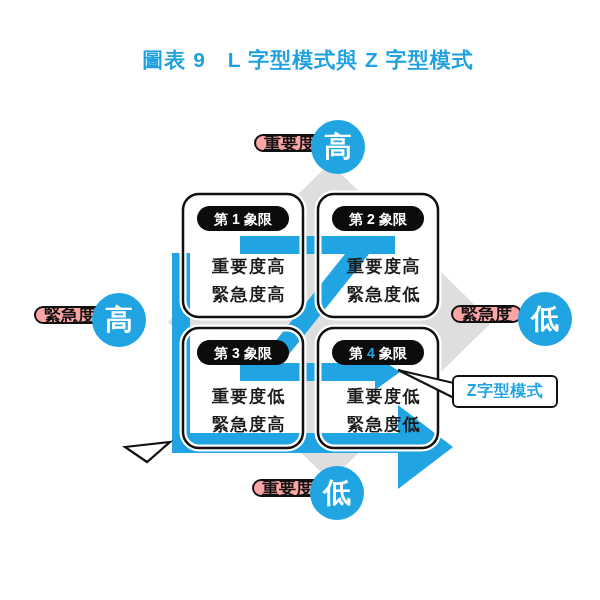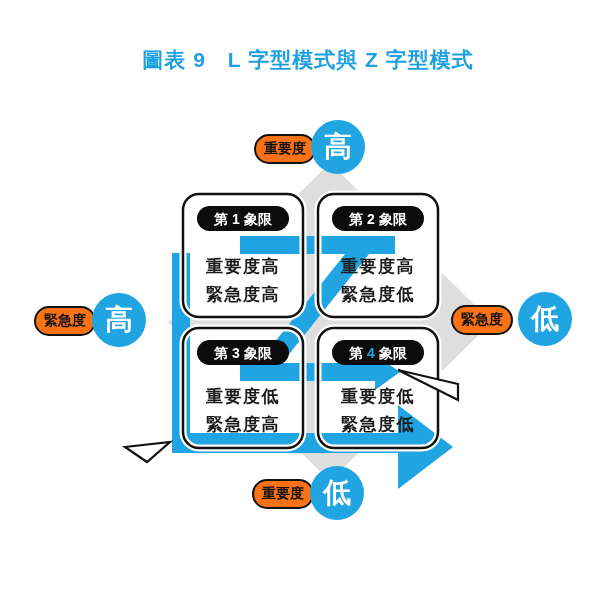--- a/index.html
+++ b/index.html
@@ -16,28 +16,28 @@
   
   .qpill{
     width:92px;height:25px;border-radius:13px;background:#0c0c0c;
     display:flex;align-items:center;justify-content:center;
     color:#ffffff;font-size:14px;font-weight:bold;z-index:3;
   }
   .qpill span{margin:0 2px;line-height:1;}
   .qpill.q4 .num{color:#21a4e2;}
   
   .qline{
-    width:120px;text-align:center;font-size:17px;font-weight:600;
+    width:132px;text-align:center;font-size:17px;font-weight:600;
     color:#1b1b1b;letter-spacing:1.5px;z-index:3;
   }
   
   .axis-pill{
-    height:30px;min-width:58px;padding:0 8px;background:#f97316;border:2.5px solid #111;
+    height:18px;min-width:58px;padding:0 8px;background:#fca5a5;border:2.5px solid #111;
     border-radius:15px;display:flex;align-items:center;justify-content:center;
-    font-size:14px;font-weight:bold;color:#111;z-index:2;box-sizing:border-box;
+    font-size:17px;font-weight:bold;color:#111;z-index:2;box-sizing:border-box;
   }
   .axis-circle{
     width:54px;height:54px;border-radius:50%;background:#21a4e2;
     display:flex;align-items:center;justify-content:center;
     color:#fff;font-size:28px;font-weight:bold;z-index:3;
   }
   
   .callout{
     width:106px;height:33px;background:#fff;border:2.5px solid #111;border-radius:6px;
     display:flex;align-items:center;justify-content:center;
@@ -122,14 +122,15 @@
 
   <div class="abs axis-pill" style="left:34px;top:306px;">緊急度</div>
   <div class="abs axis-circle" style="left:92px;top:293px;">高</div>
 
   <div class="abs axis-pill" style="left:451px;top:305px;">緊急度</div>
   <div class="abs axis-circle" style="left:518px;top:292px;">低</div>
 
   <div class="abs axis-pill" style="left:252px;top:479px;">重要度</div>
   <div class="abs axis-circle" style="left:310px;top:466px;">低</div>
 
+  <div class="abs callout" style="left:452px;top:375px;">Z字型模式</div>
 
 </div>
 
 </body></html>

